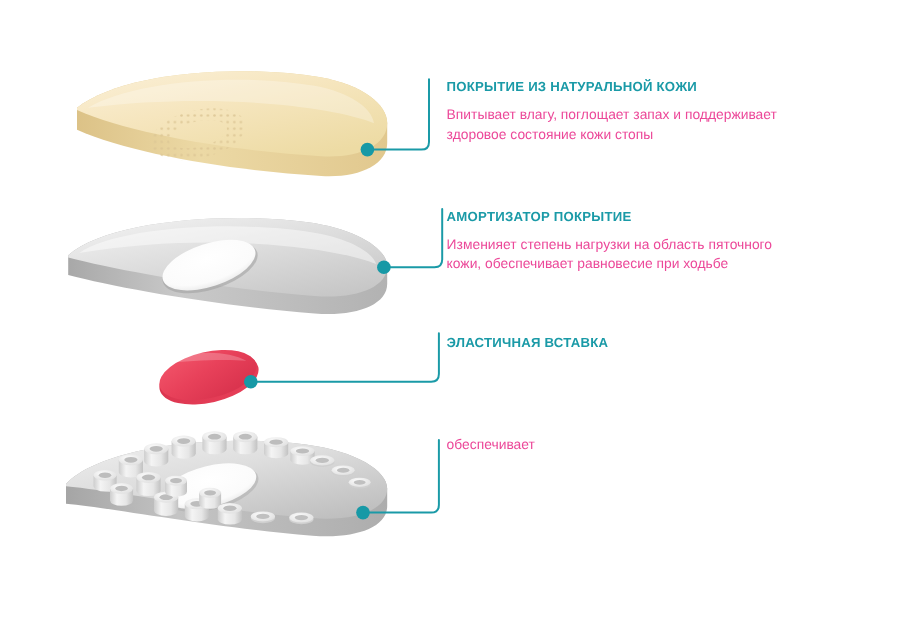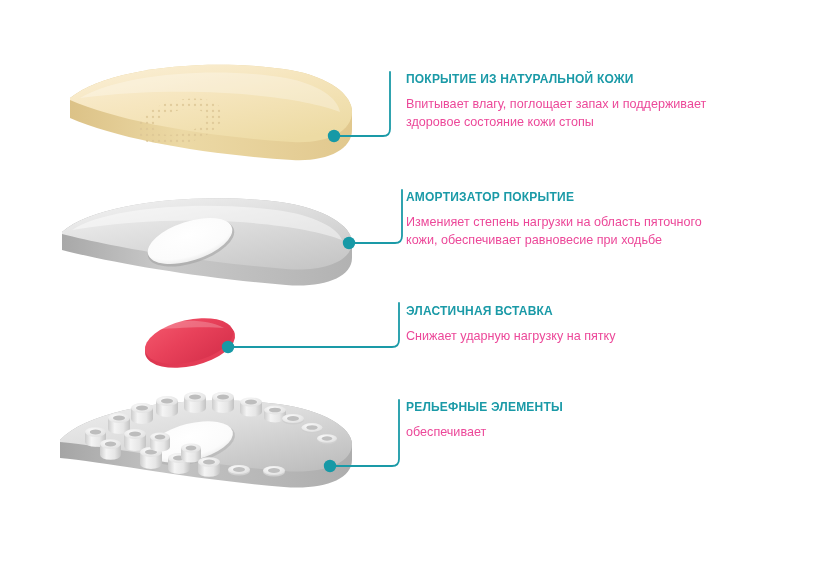--- a/index.html
+++ b/index.html
@@ -322,25 +322,21 @@
   <div class="callout" id="callout-2">
     <p class="c-title">АМОРТИЗАТОР ПОКРЫТИЕ</p>
     <p class="c-desc">
       <span>Изменияет степень нагрузки на область пяточного</span>
       <span>кожи, обеспечивает равновесие при ходьбе</span>
     </p>
   </div>
 
   <div class="callout" id="callout-3">
     <p class="c-title">ЭЛАСТИЧНАЯ ВСТАВКА</p>
-    <p class="c-desc">
-      <span>Снижает ударную нагрузку на пятку</span>
-    </p>
   </div>
 
   <div class="callout" id="callout-4">
-    <p class="c-title">РЕЛЬЕФНЫЕ ЭЛЕМЕНТЫ</p>
     <p class="c-desc">
       <span>обеспечивает</span>
     </p>
   </div>
 
 </div>
 
 </body></html>

